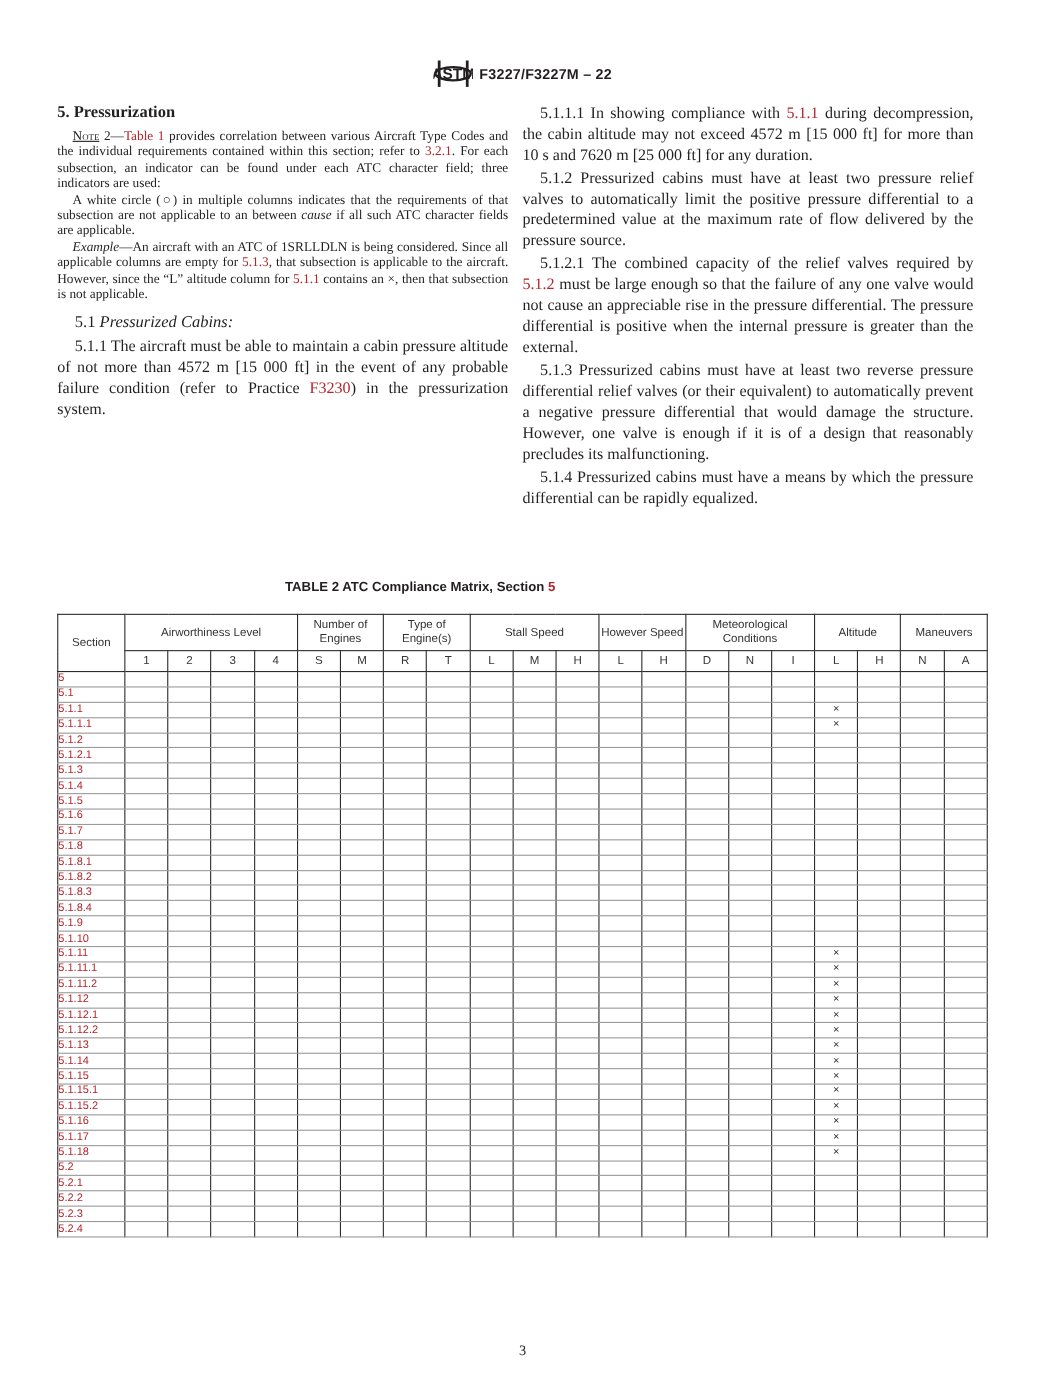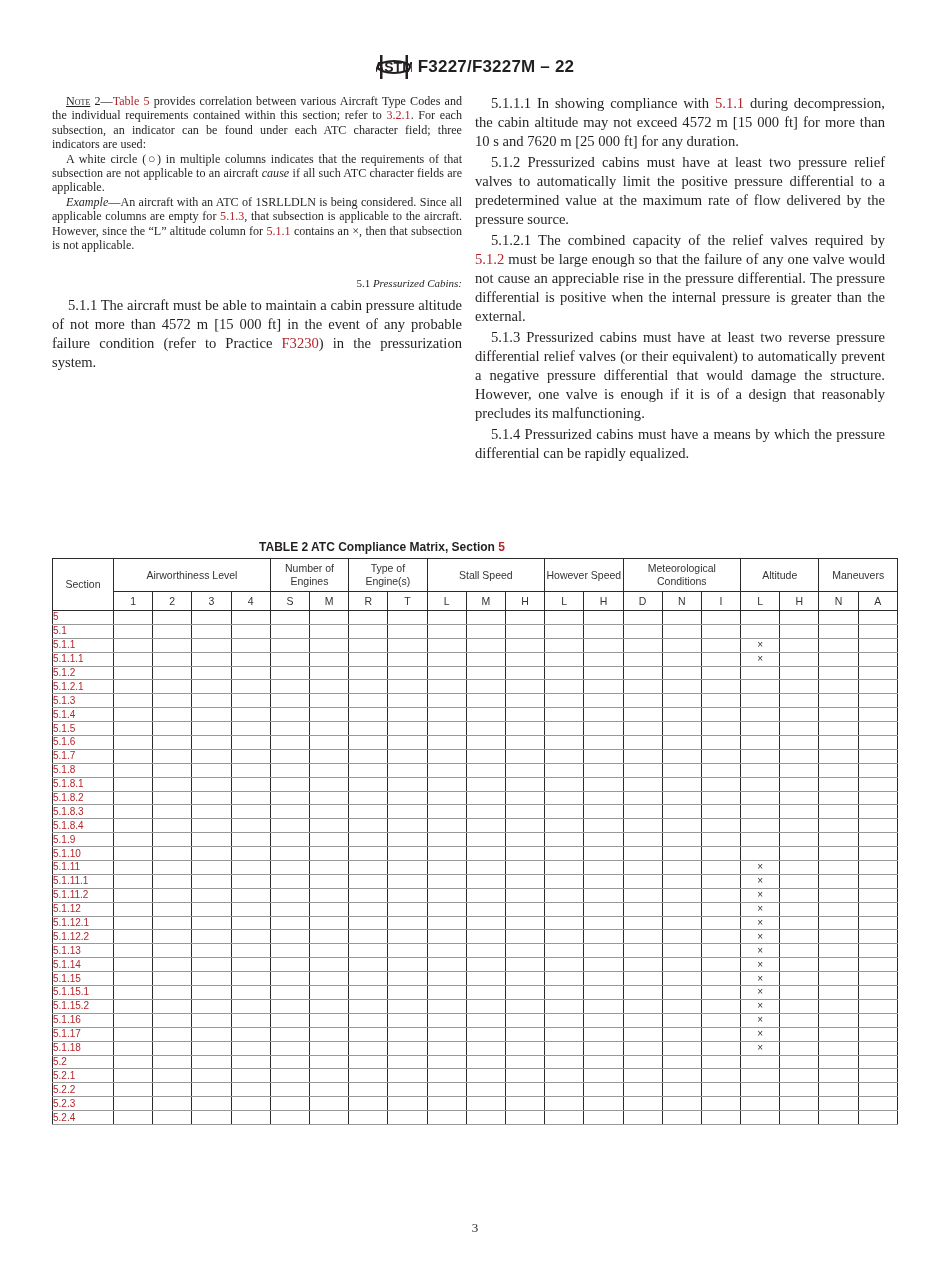--- a/index.html
+++ b/index.html
@@ -1,30 +1,30 @@
 <!DOCTYPE html>
 <html><head>
 <meta charset="utf-8">
 <style>
   html, body { margin:0; padding:0; background:#fff; }
   body { width:950px; height:1272px; position:relative; overflow:hidden; color:#231f20; }
   .link { color:#b1262b; }
   #header { position:absolute; top:52px; left:0; width:950px; text-align:center; display:flex; justify-content:center; align-items:center; gap:6px; }
   #header .logo { width:36px; height:30px; display:inline-block; }
-  #header .designation { font-family:"Liberation Sans", sans-serif; font-weight:bold; font-size:17px; letter-spacing:0.2px; }
+  #header .designation { font-family:"Liberation Sans", sans-serif; font-weight:bold; font-size:13px; letter-spacing:0.2px; }
   .col { position:absolute; top:94px; width:410px; font-family:"Liberation Serif", serif; }
   #col-left { left:52px; }
   #col-right { left:475px; }
   .h5 { font-weight:bold; font-size:15px; margin:0 0 5px 0; }
   .note p { font-size:12.1px; line-height:14.4px; margin:0; text-align:justify; text-indent:14px; }
   .note .smallcaps { font-variant:small-caps;text-decoration:underline; }
   .para { font-size:14.6px; line-height:19px; margin:0 0 2px 0; text-align:justify; text-indent:16px; }
-  .subhead { font-size:11px; line-height:19px; margin:22px 0 3px 0; text-indent:16px;text-align:right; }
+  .subhead { font-size:15px; line-height:19px; margin:10px 0 3px 0; text-indent:16px; }
   .subhead i { font-style:italic; }
-  #table-title { position:absolute; top:540px; left:0; width:764px; text-align:center; font-family:"Liberation Sans", sans-serif; font-weight:bold; font-size:12px; }
+  #table-title { position:absolute; top:526px; left:0; width:764px; text-align:center; font-family:"Liberation Sans", sans-serif; font-weight:bold; font-size:12px; }
   #matrix { position:absolute; top:558px; left:52px; border-collapse:collapse; font-family:"Liberation Sans", sans-serif; font-size:10.5px; table-layout:fixed; width:846px; }
   #matrix th, #matrix td { border:1.2px solid #2b2b2b; padding:0; text-align:center; font-weight:normal; color:#333; }
   #matrix thead tr.groups th { height:32px; line-height:13px; }
   #matrix thead tr.codes th { height:18px; }
   #matrix tbody td { height:12.9px; line-height:12px; font-size:10px; }
   #matrix tbody tr td { border-top:1px solid #999; border-bottom:1px solid #999; }
   #matrix tbody td.sec { text-align:left; color:#b1262b; font-size:10px; padding-left:0; }
   #matrix tbody td.x { font-size:10px; color:#333; }
   #page-number { position:absolute; top:1220px; left:0; width:950px; text-align:center; font-family:"Liberation Serif", serif; font-size:13px; }
 </style>
@@ -35,23 +35,24 @@
   <svg class="logo" viewBox="0 0 36 30">
     <ellipse cx="18" cy="15" rx="16" ry="6" fill="none" stroke="#231f20" stroke-width="2"></ellipse>
     <text x="18" y="20" text-anchor="middle" font-family="Liberation Sans, sans-serif" font-weight="bold" font-size="14" fill="#231f20">ASTM</text>
     <rect x="4" y="3" width="2.5" height="24" fill="#231f20"></rect>
     <rect x="29.5" y="3" width="2.5" height="24" fill="#231f20"></rect>
   </svg>
   <span class="designation">F3227/F3227M – 22</span>
 </div>
 
 <div id="col-left" class="col">
+  <div class="h5">5. Pressurization</div>
   <div class="note">
-    <p><span class="smallcaps">Note</span><span> 2—</span><a class="link">Table 5</a><span> provides correlation between various Aircraft Type Codes and the individual requirements contained within this section; refer to </span><a class="link">3.2.1</a><span>. For each subsection, an indicator can be found under each ATC character field; three indicators are used:</span></p>
-    <p><span>A white circle (○) in multiple columns indicates that the requirements of that subsection are not applicable to an aircraft </span><i>cause</i><span> if all such ATC character fields are applicable.</span></p>
+    <p><span class="smallcaps">Note</span><span> 2—</span><a class="link">Table 1</a><span> provides correlation between various Aircraft Type Codes and the individual requirements contained within this section; refer to </span><a class="link">3.2.1</a><span>. For each subsection, an indicator can be found under each ATC character field; three indicators are used:</span></p>
+    <p><span>A white circle (○) in multiple columns indicates that the requirements of that subsection are not applicable to an between </span><i>cause</i><span> if all such ATC character fields are applicable.</span></p>
     <p><i>Example</i><span>—An aircraft with an ATC of 1SRLLDLN is being considered. Since all applicable columns are empty for </span><a class="link">5.1.3</a><span>, that subsection is applicable to the aircraft. However, since the “L” altitude column for </span><a class="link">5.1.1</a><span> contains an ×, then that subsection is not applicable.</span></p>
   </div>
   <div class="subhead"><span>5.1 </span><i>Pressurized Cabins:</i></div>
   <p class="para"><span>5.1.1 The aircraft must be able to maintain a cabin pressure altitude of not more than 4572 m [15 000 ft] in the event of any probable failure condition (refer to Practice </span><a class="link">F3230</a><span>) in the pressurization system.</span></p>
 </div>
 
 <div id="col-right" class="col">
   <p class="para"><span>5.1.1.1 In showing compliance with </span><a class="link">5.1.1</a><span> during decompression, the cabin altitude may not exceed 4572 m [15 000 ft] for more than 10 s and 7620 m [25 000 ft] for any duration.</span></p>
   <p class="para">5.1.2 Pressurized cabins must have at least two pressure relief valves to automatically limit the positive pressure differential to a predetermined value at the maximum rate of flow delivered by the pressure source.</p>
   <p class="para"><span>5.1.2.1 The combined capacity of the relief valves required by </span><a class="link">5.1.2</a><span> must be large enough so that the failure of any one valve would not cause an appreciable rise in the pressure differential. The pressure differential is positive when the internal pressure is greater than the external.</span></p>

